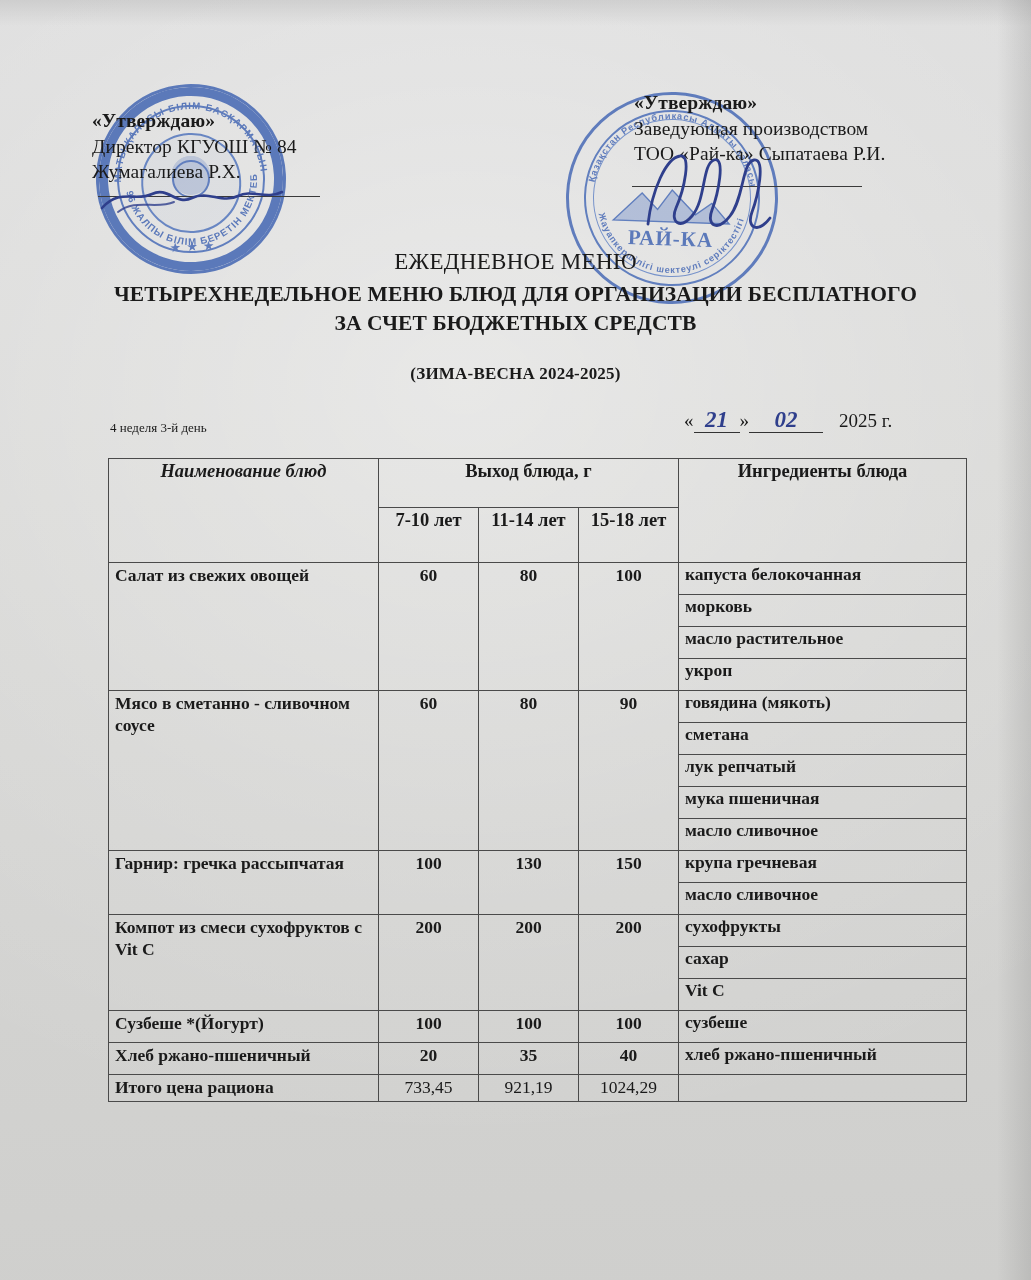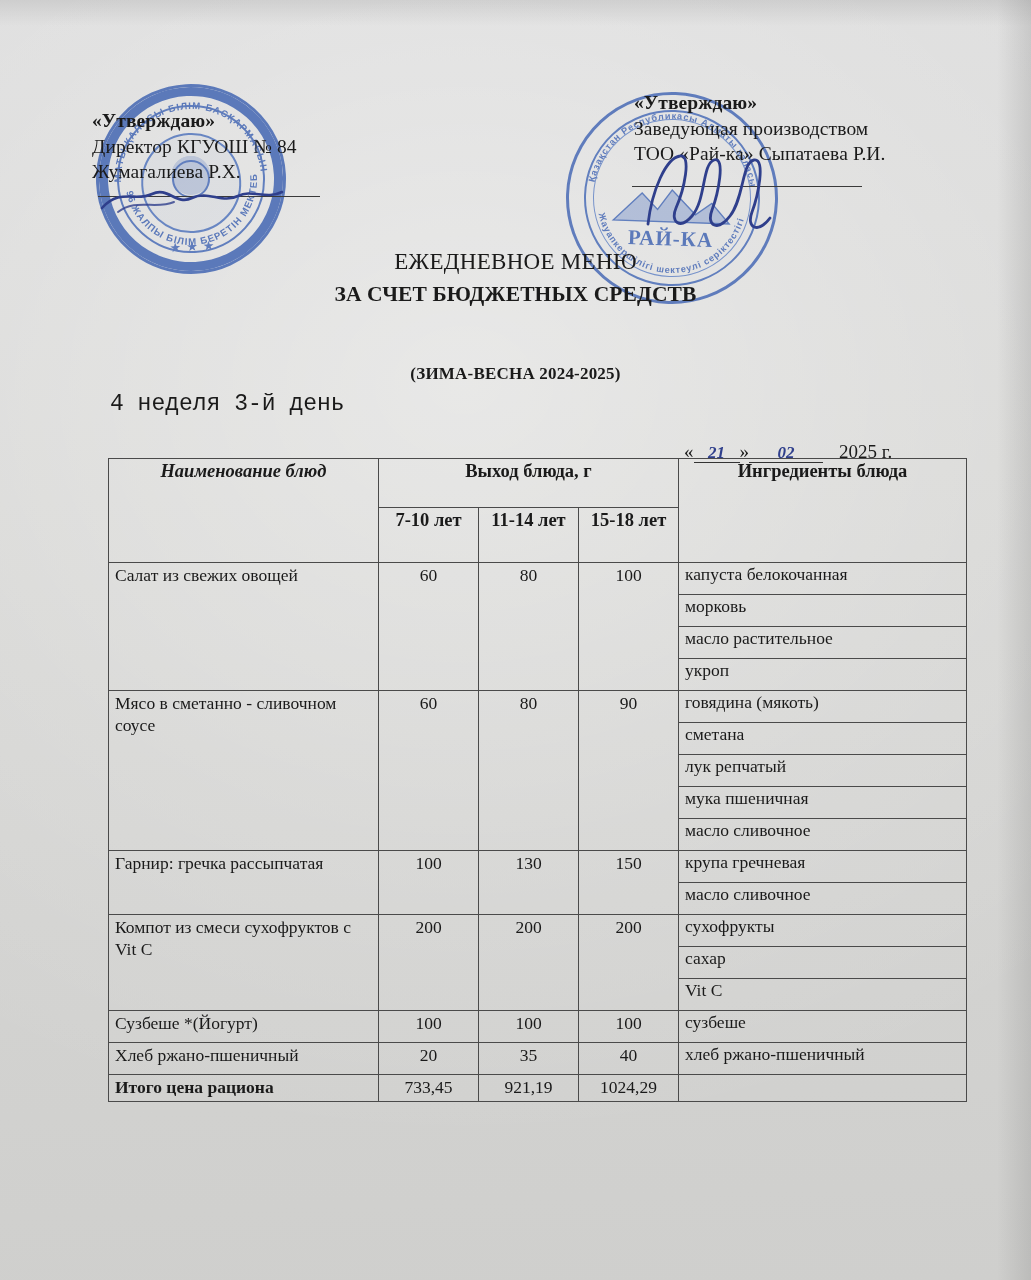--- a/index.html
+++ b/index.html
@@ -198,65 +198,64 @@
     text-align: center;
     font-size: 17px;
     font-weight: bold;
     letter-spacing: 0.2px;
   }
 
   
   .weekline {
     position: absolute;
     left: 110px;
-    top: 391px;
-    font-size: 23px;
-    font-family: Liberation Mono, monospace;
+    top: 420px;
+    font-size: 13px;
   }
   .dateline {
     position: absolute;
     left: 684px;
     top: 408px;
     font-size: 19px;
     display: flex;
     align-items: baseline;
     white-space: nowrap;
   }
   .dateline .quote { font-size: 19px; }
   .blank-hw {
     display: inline-block;
     border-bottom: 1.3px solid #333;
     text-align: center;
     color: #2f3f8c;
     font-style: italic;
     font-weight: bold;
-    font-size: 17px;
+    font-size: 23px;
     line-height: 1;
     padding-bottom: 1px;
-    margin-top: 36px;
   }
   .blank-day { width: 46px; }
   .blank-month { width: 74px; }
   .dateline .year { margin-left: 16px; }
 
   
   table.menu {
     position: absolute;
     left: 108px;
     top: 458px;
     width: 858px;
     border-collapse: collapse;
     font-size: 17.5px;
     table-layout: fixed;
   }
   table.menu th, table.menu td {
     border: 1.4px solid #4a4a4a;
     padding: 2px 6px;
     vertical-align: top;
     background: transparent;
+    font-weight: bold;
   }
   table.menu th {
     text-align: center;
     font-weight: bold;
     font-size: 18.5px;
   }
   .col-name   { width: 270px; }
   .col-age    { width: 100px; }
   .col-ingr   { width: 288px; }
 
@@ -356,20 +355,21 @@
   </div>
   <div class="sigline right"></div>
   <svg class="signature" style="left:632px; top:146px; width:188px; height:92px;" viewBox="0 0 188 92">
     <path d="M16,78 C20,44 34,12 48,10 C60,8 52,44 44,62 C38,76 48,84 60,70 C74,54 70,18 82,14
              C94,10 86,48 80,64 C74,80 86,86 98,70 C112,52 110,16 122,14 C134,12 126,50 120,66
              C114,82 126,88 138,72" fill="none" stroke="#2f3f8c" stroke-width="2.8" stroke-linecap="round" stroke-linejoin="round"></path>
   </svg>
 
   <div class="title-main">ЕЖЕДНЕВНОЕ МЕНЮ</div>
   <div class="title-sub">
+    <div>ЧЕТЫРЕХНЕДЕЛЬНОЕ МЕНЮ БЛЮД ДЛЯ ОРГАНИЗАЦИИ БЕСПЛАТНОГО</div>
     <div>ЗА СЧЕТ БЮДЖЕТНЫХ СРЕДСТВ</div>
   </div>
   <div class="title-season">(ЗИМА-ВЕСНА 2024-2025)</div>
 
   <div class="weekline">4 неделя 3-й день</div>
   <div class="dateline">
     <span class="quote">«</span>
     <span class="blank-hw blank-day">21</span>
     <span class="quote">»</span>
     <span class="blank-hw blank-month">02</span>

